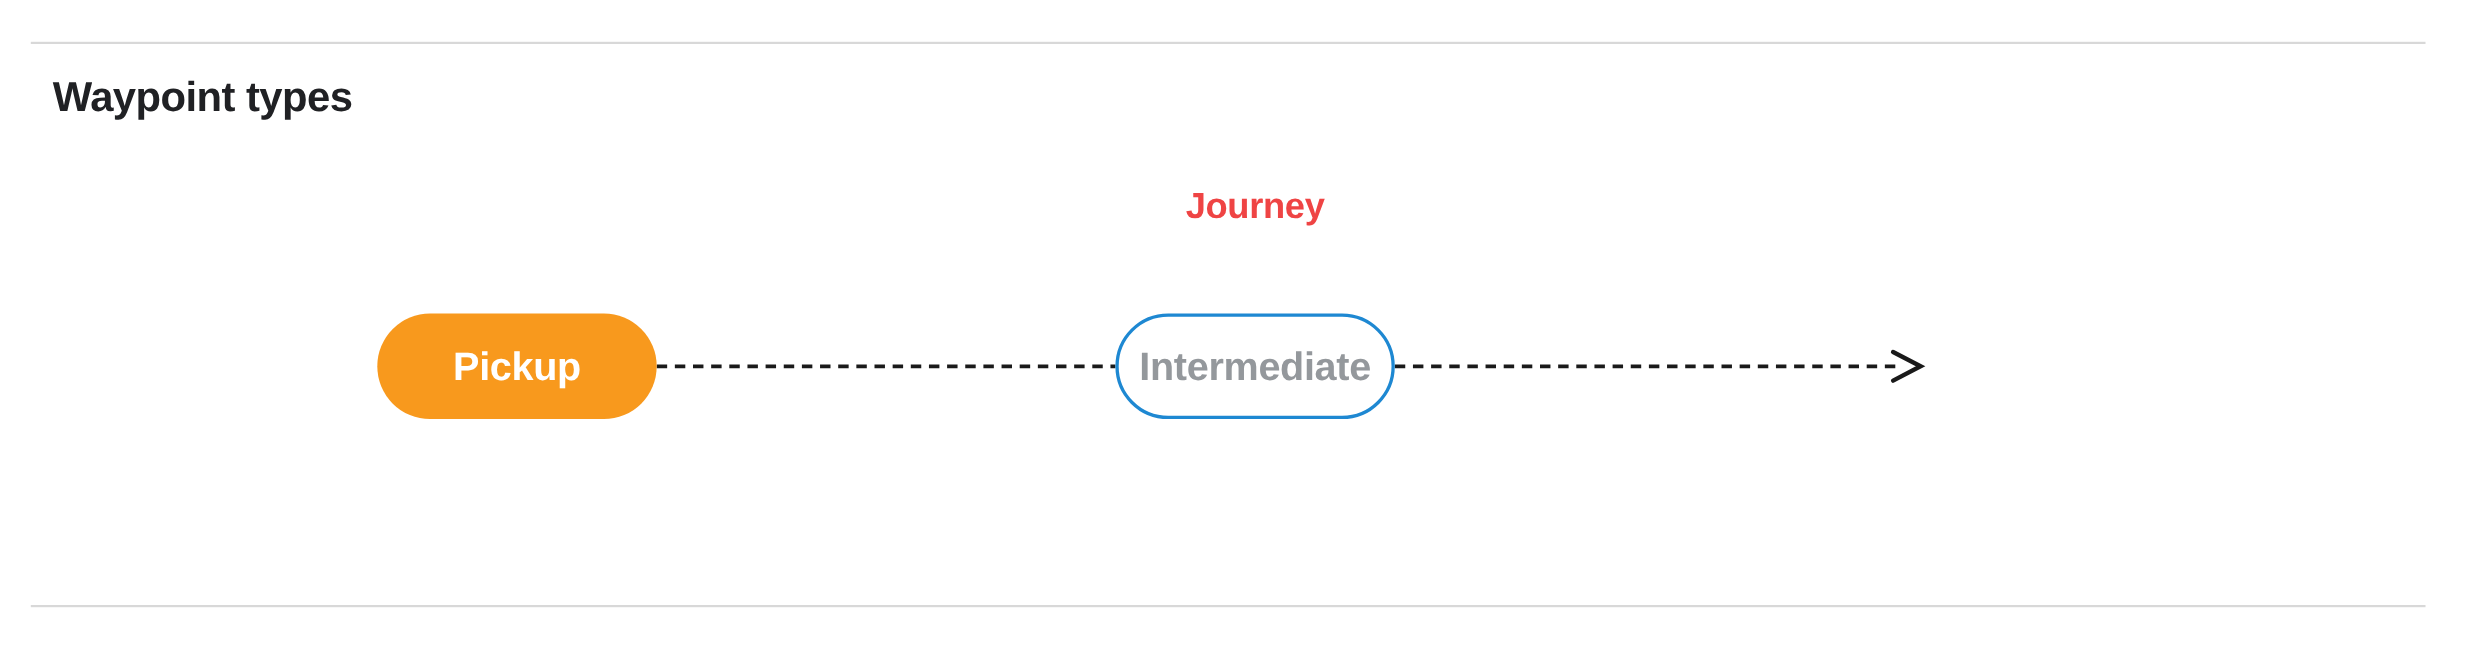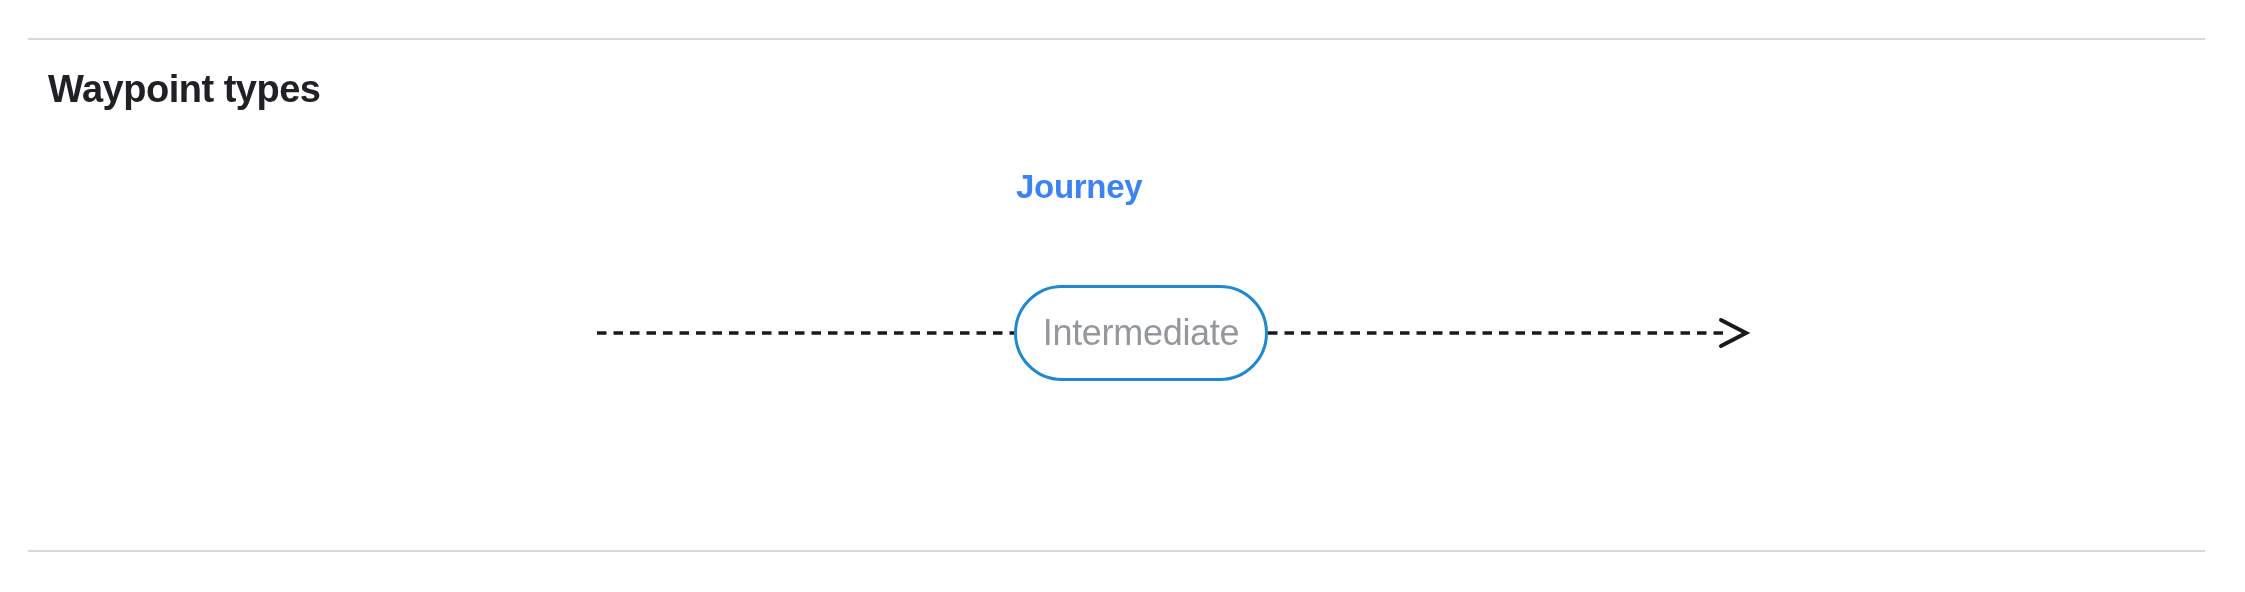--- a/index.html
+++ b/index.html
@@ -34,24 +34,25 @@
     font-weight: 700;
     letter-spacing: -0.5px;
     color: #202124;
     white-space: nowrap;
   }
   .journey-label {
     position: absolute;
     left: 1016px;
     top: 168px;
     width: 250px;
+    text-align: center;
     font-size: 33px;
     font-weight: 700;
     letter-spacing: -0.3px;
-    color: #3b82f6;
+    color: #ef4444;
     white-space: nowrap;
   }
   .edges-svg {
     position: absolute;
     left: 0;
     top: 0;
     width: 2245px;
     height: 592px;
     pointer-events: none;
   }
@@ -70,21 +71,21 @@
     white-space: nowrap;
   }
   .node.filled {
     background: #f8991d;
     color: #ffffff;
   }
   .node.outlined {
     background: #ffffff;
     border: 3.5px solid #1e88d2;
     color: #94989c;
-    font-weight: 400;
+    font-weight: 700;
   }
   .node.pickup { left: 343px; }
   .node.intermediate { left: 1014px; }
   .node.dropoff { left: 1750px; }
 </style>
 </head>
 <body>
 
 <div class="stage">
 
@@ -93,20 +94,23 @@
   <h2 class="page-title">Waypoint types</h2>
 
   <div class="journey-label">Journey</div>
 
   <svg class="edges-svg" viewBox="0 0 2245 592" xmlns="http://www.w3.org/2000/svg">
     <line x1="597" y1="333" x2="1014" y2="333" stroke="#1a1a1a" stroke-width="3.5" stroke-dasharray="9.5,7"></line>
     <line x1="1268" y1="333" x2="1726" y2="333" stroke="#1a1a1a" stroke-width="3.5" stroke-dasharray="9.5,7"></line>
     <path d="M 1721 320 L 1746 333 L 1721 346" fill="none" stroke="#1a1a1a" stroke-width="4" stroke-linecap="round" stroke-linejoin="miter"></path>
   </svg>
 
+  <div class="node filled pickup">
+    <span>Pickup</span>
+  </div>
 
   <div class="node outlined intermediate">
     <span>Intermediate</span>
   </div>
 
 
   <div class="divider bottom"></div>
 
 </div>
 

